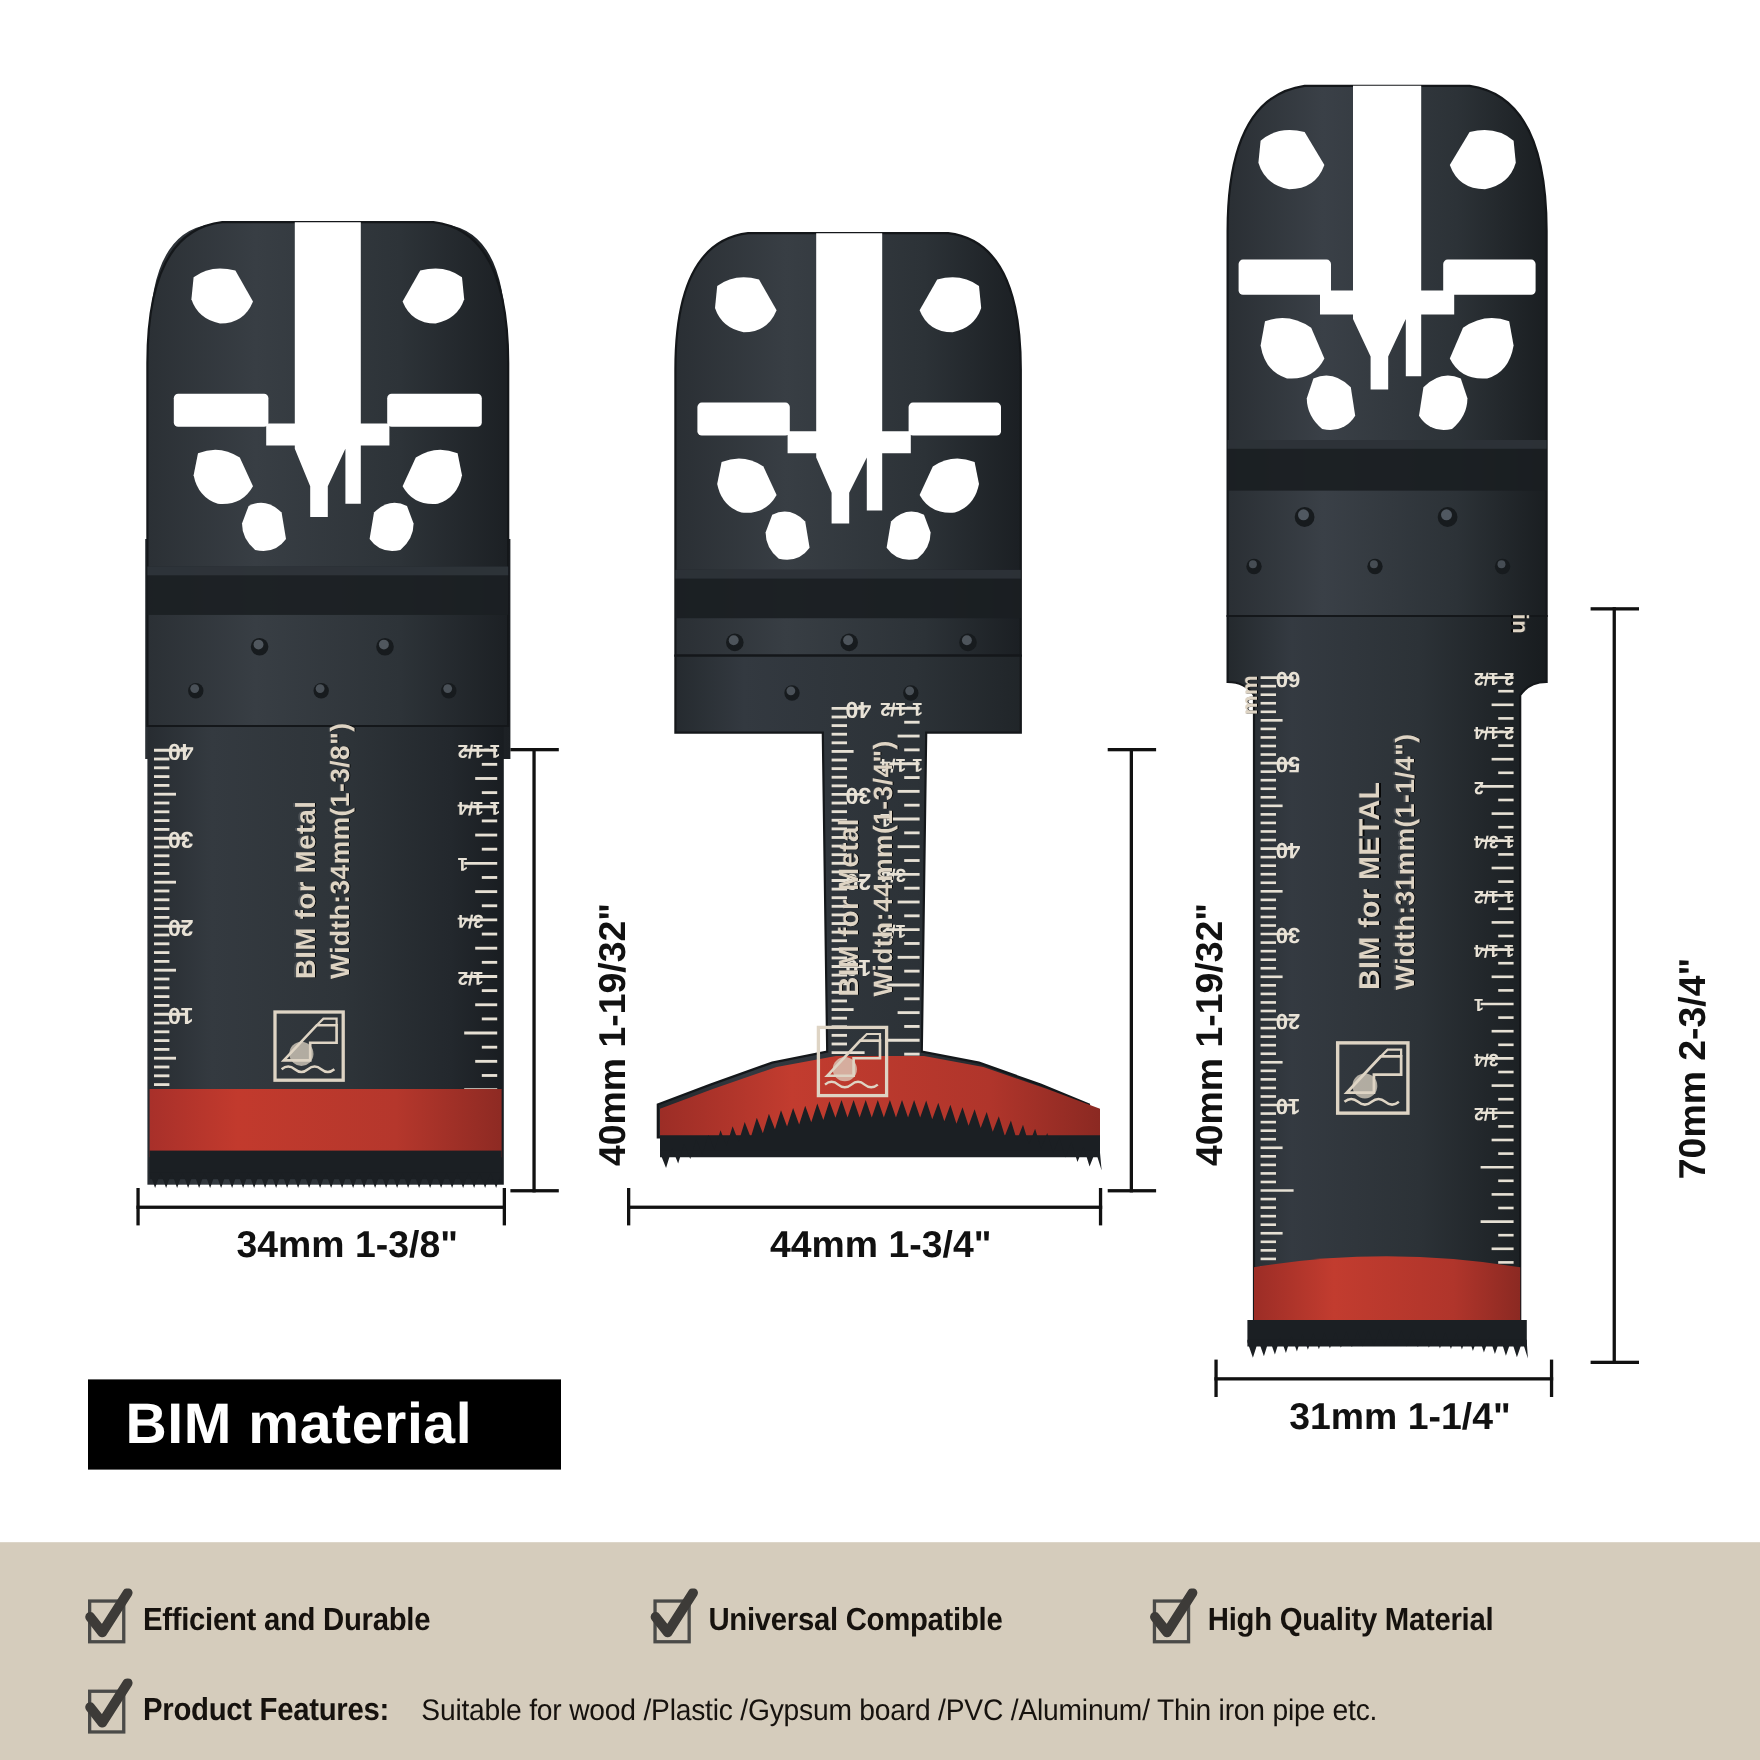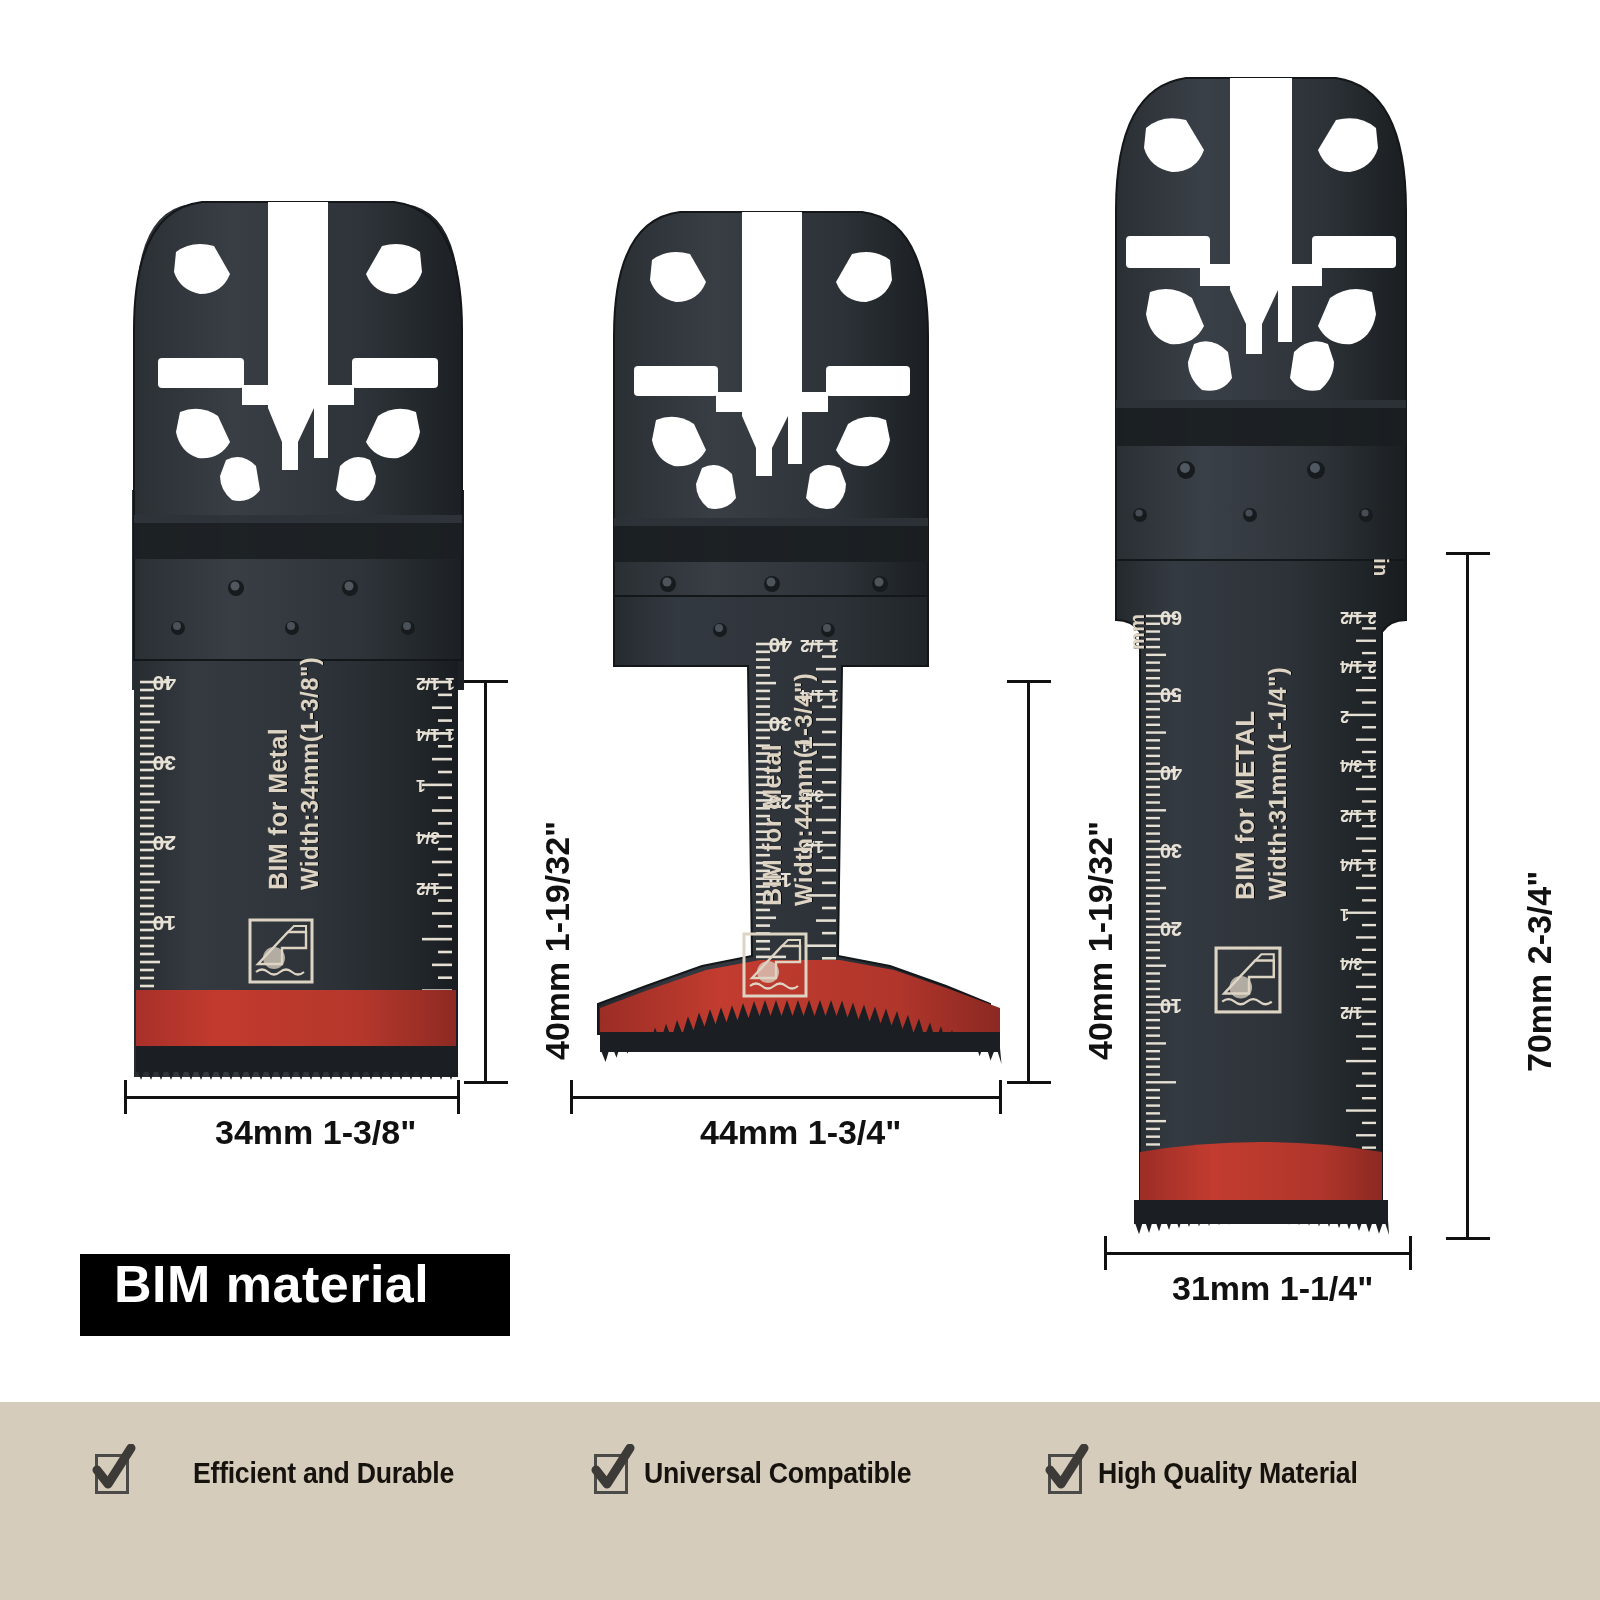--- a/index.html
+++ b/index.html
@@ -46,21 +46,21 @@
   .dim-line-h{position:absolute;background:#111;height:3px;}
   .dim-cap-h{position:absolute;background:#111;height:3px;}
   .dim-cap-v{position:absolute;background:#111;width:3px;}
 
   
   #bim-banner{
     position:absolute;
     left:80px;top:1254px;
     width:430px;height:82px;
     background:#000;
-    display:flex;
+    display:flex;align-items:center;
   }
   #bim-banner .txt{
     color:#fff;
     font-size:52px;
     font-weight:bold;
     letter-spacing:.5px;
     padding-left:34px;
   }
 
   
@@ -762,21 +762,21 @@
   <div class="dim-cap-v" style="left:1409px;top:1236px;height:34px;"></div>
   <div class="abs dim-label" style="left:1172px;top:1269px;font-size:34px;">31mm 1-1/4"</div>
 </div>
 
 <div id="bim-banner">
   <span class="txt">BIM material</span>
 </div>
 
 <div id="feature-bar">
 
-  <div class="feat-row" style="left:93px;top:48px;gap:48px;">
+  <div class="feat-row" style="left:78px;top:48px;">
     <span class="chk">
       <span class="box"></span>
       <svg class="tick" viewBox="0 0 46 52">
           <path d="M6,26 L17,40 L40,4" fill="none" stroke="#3d3b38" stroke-width="9" stroke-linecap="round" stroke-linejoin="round"></path>
         </svg>
     </span>
     <span class="feat-label">Efficient and Durable</span>
   </div>
 
   <div class="feat-row" style="left:592px;top:48px;">
@@ -792,14 +792,24 @@
   <div class="feat-row" style="left:1046px;top:48px;text-align:right;">
     <span class="chk">
       <span class="box"></span>
       <svg class="tick" viewBox="0 0 46 52">
           <path d="M6,26 L17,40 L40,4" fill="none" stroke="#3d3b38" stroke-width="9" stroke-linecap="round" stroke-linejoin="round"></path>
         </svg>
     </span>
     <span class="feat-label">High Quality Material</span>
   </div>
 
+  <div class="feat-row" style="left:78px;top:130px;">
+    <span class="chk">
+      <span class="box"></span>
+      <svg class="tick" viewBox="0 0 46 52">
+          <path d="M6,26 L17,40 L40,4" fill="none" stroke="#3d3b38" stroke-width="9" stroke-linecap="round" stroke-linejoin="round"></path>
+        </svg>
+    </span>
+    <span class="feat-label">Product Features:</span>
+    <span class="feat-sub">Suitable for wood /Plastic /Gypsum board /PVC /Aluminum/ Thin iron pipe etc.</span>
+  </div>
 
 </div>
 
 </body></html>

